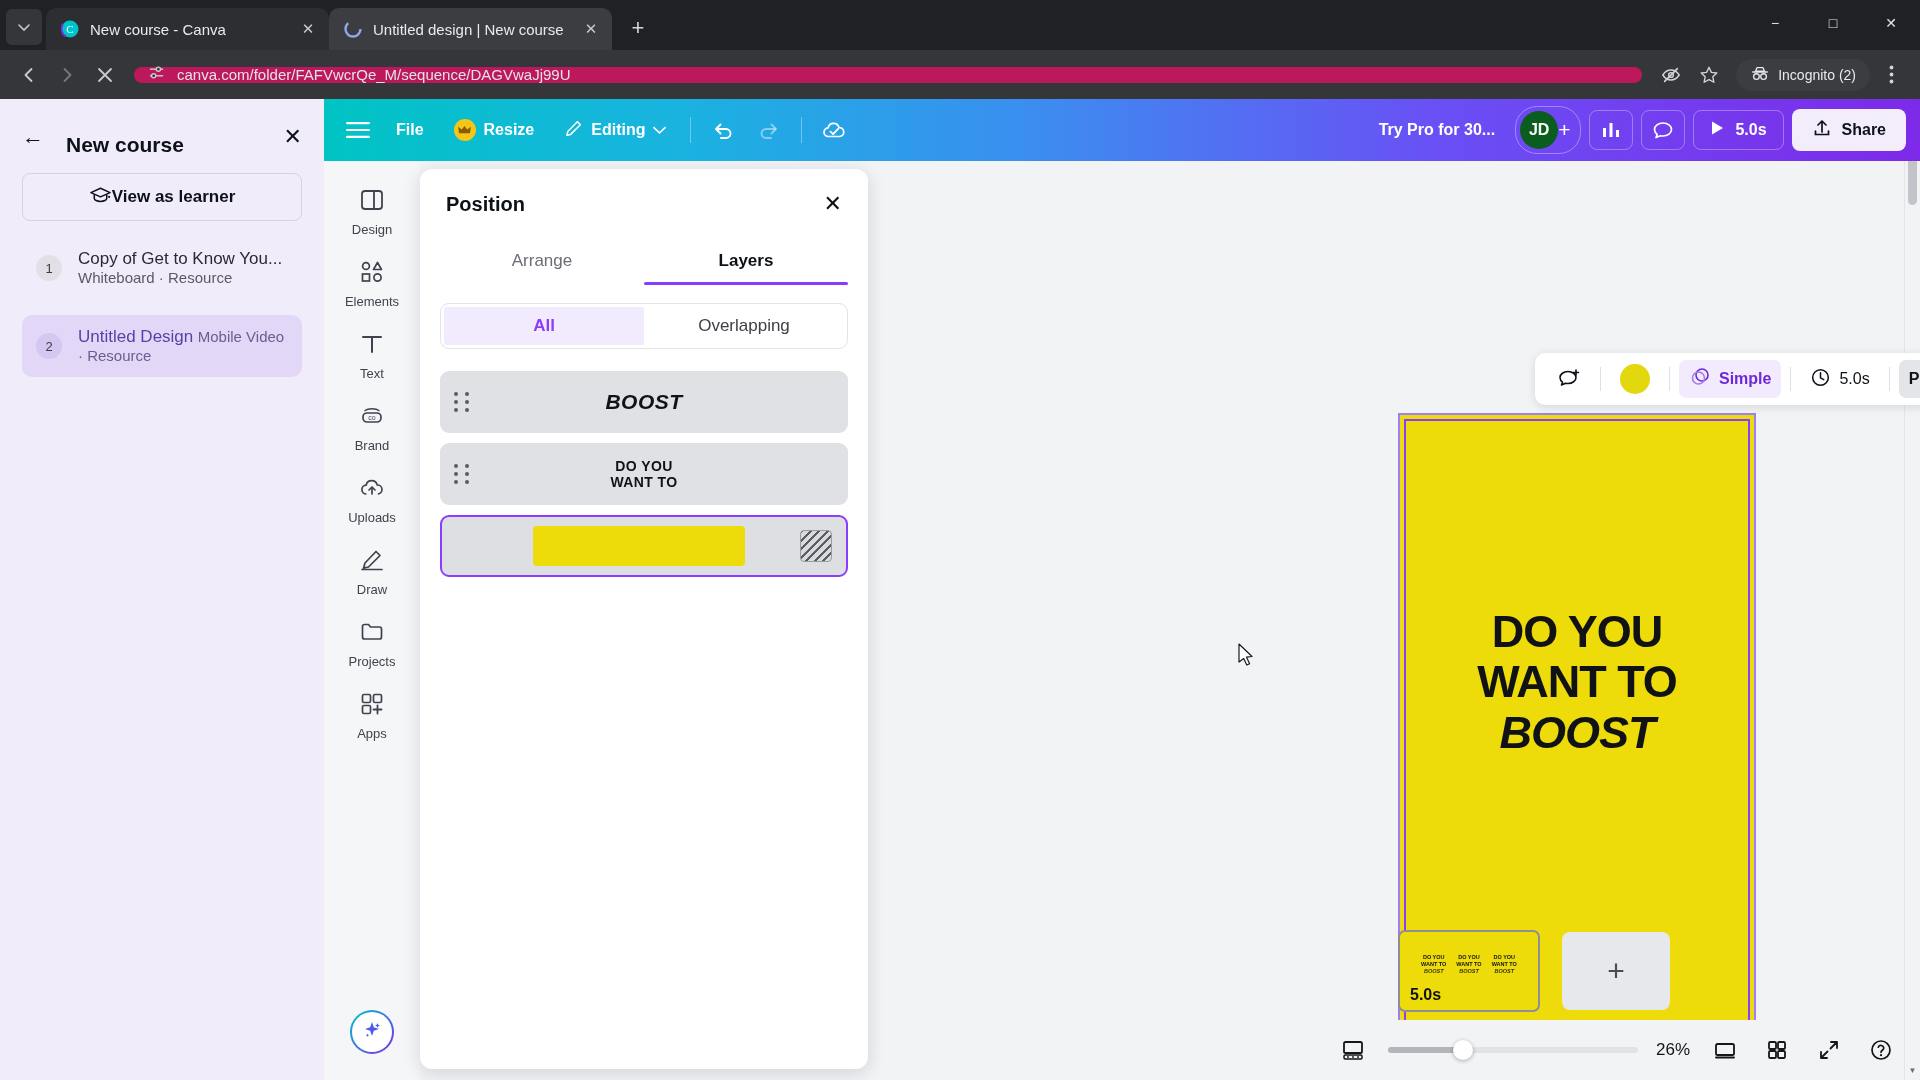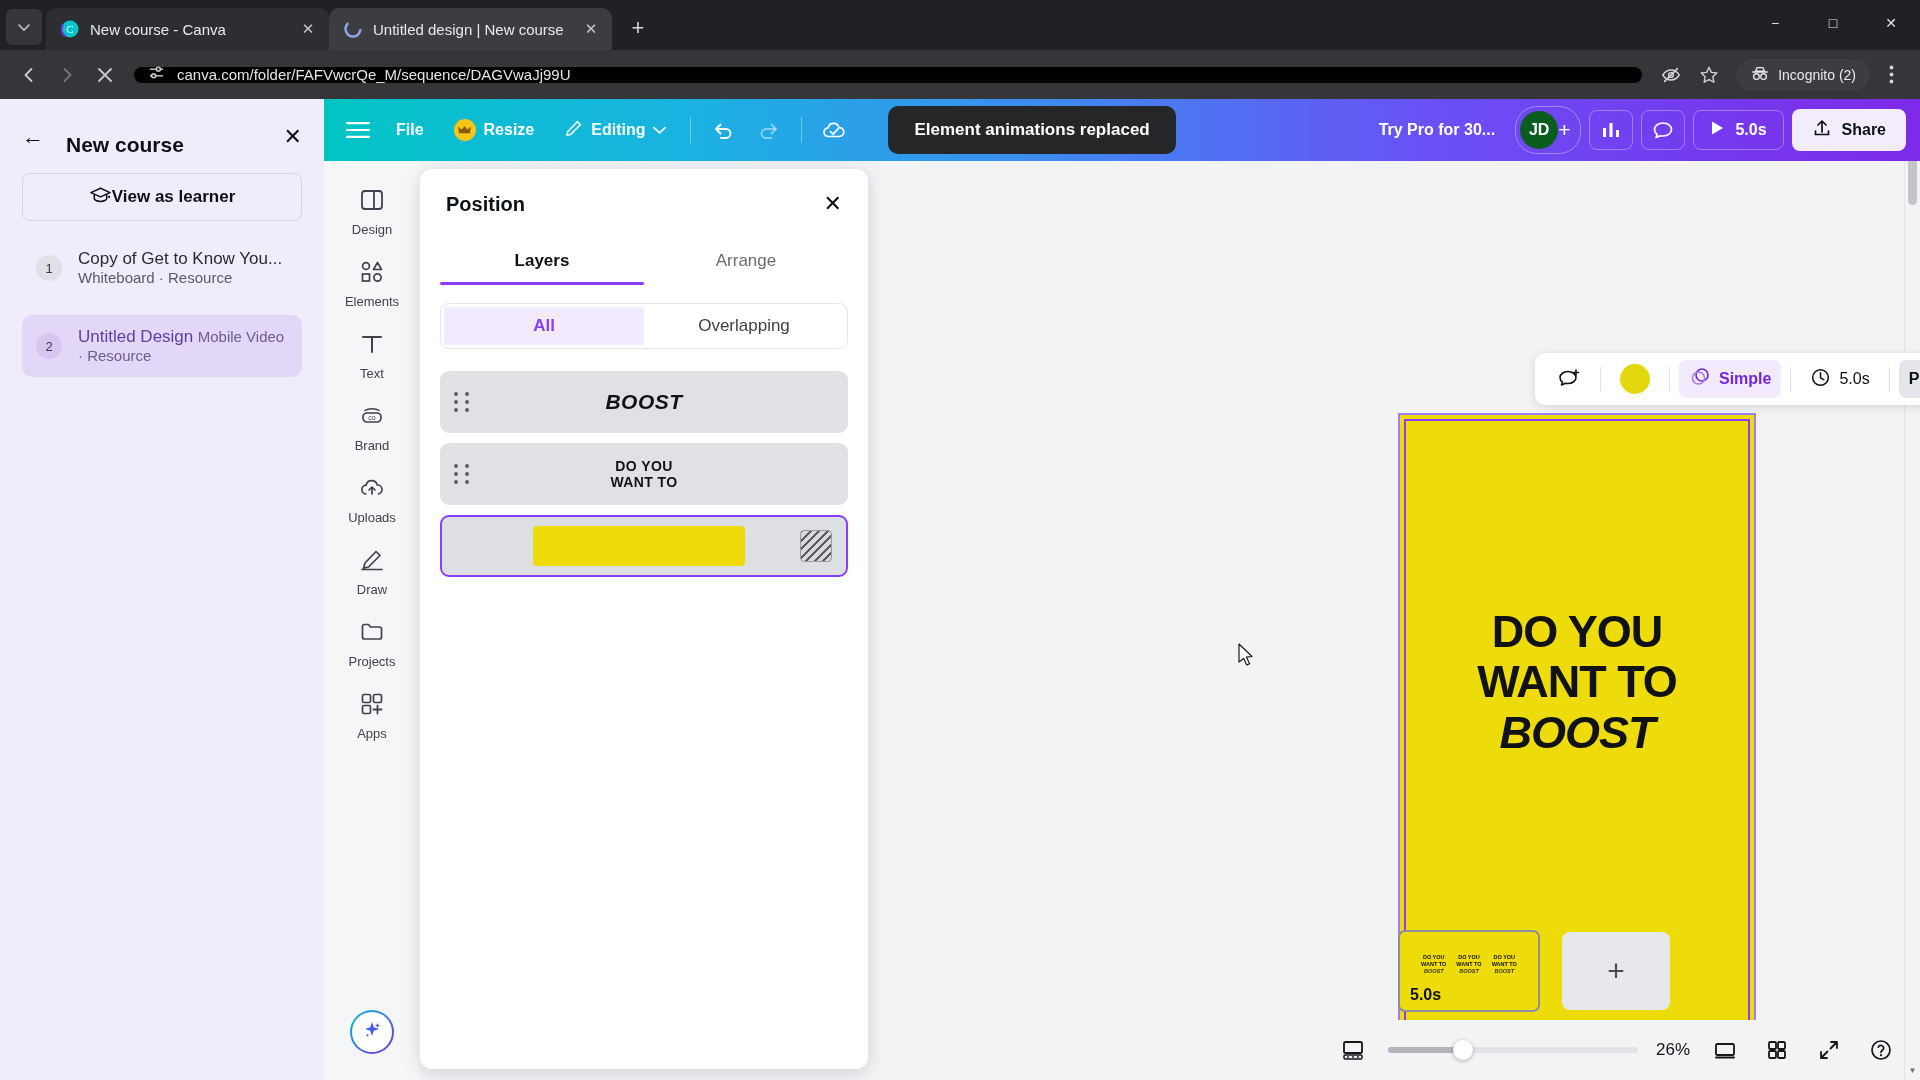--- a/index.html
+++ b/index.html
@@ -56,21 +56,21 @@
     height: 49px; background: #35363a;
     display: flex; align-items: center; padding: 0 12px; gap: 4px;
   }
   .nav-icon {
     width: 34px; height: 34px; border-radius: 50%;
     display: flex; align-items: center; justify-content: center;
     color: #c9cbcf; font-size: 18px; flex: 0 0 34px;
   }
   .nav-icon.disabled { color: #76787c; }
   .omnibox {
-    flex: 1; height: 16px; background: #000000; border-radius: 17px;
+    flex: 1; height: 16px; background: #be185d; border-radius: 17px;
     display: flex; align-items: center; gap: 12px; padding: 0 14px;
     margin: 0 8px; min-width: 0;
   }
   .omnibox-url { color: #e3e4e6; font-size: 15px; white-space: nowrap;
     overflow: hidden; text-overflow: ellipsis; }
   .tb-icon {
     width: 34px; height: 34px; display: flex; align-items: center;
     justify-content: center; color: #d2d3d6; flex: 0 0 34px;
   }
   .incognito-pill {
@@ -528,21 +528,20 @@
           </svg>
       </div>
       <div class="tb-sep"></div>
       <div class="tb-round">
         <svg width="24" height="21" viewBox="0 0 24 21">
             <path d="M6.5 16.5a4.3 4.3 0 01-.4-8.6A5.6 5.6 0 0117 7.6a3.9 3.9 0 01.6 8.9z" fill="none" stroke="#fff" stroke-width="1.7" stroke-linejoin="round"></path>
             <path d="M8.5 11.6l2.6 2.6 5-5.4" fill="none" stroke="#fff" stroke-width="1.8" stroke-linecap="round" stroke-linejoin="round"></path>
           </svg>
       </div>
 
-      <div class="toast">Element animations replaced</div>
 
       <div class="topbar-right">
         <div class="try-pro">Try Pro for 30...</div>
         <div class="avatar-group">
           <span class="avatar">JD</span>
           <span class="avatar-plus">+</span>
         </div>
         <div class="icon-outline">
           <svg width="22" height="20" viewBox="0 0 22 20">
             <rect x="3" y="8" width="3" height="9" fill="#fff"></rect>
@@ -664,22 +663,22 @@
           </span>
         </div>
       </div>
 
       <div class="position-panel">
         <div class="pp-header">
           <span class="pp-title">Position</span>
           <span class="pp-close">✕</span>
         </div>
         <div class="pp-tabs">
+          <div class="pp-tab">Arrange</div>
           <div class="pp-tab active">Layers</div>
-          <div class="pp-tab">Arrange</div>
         </div>
         <div class="seg-control">
           <div class="seg active">All</div>
           <div class="seg">Overlapping</div>
         </div>
 
         <div class="layer-list">
           <div class="layer-row">
             <span class="drag-dots">
                 <i></i>

